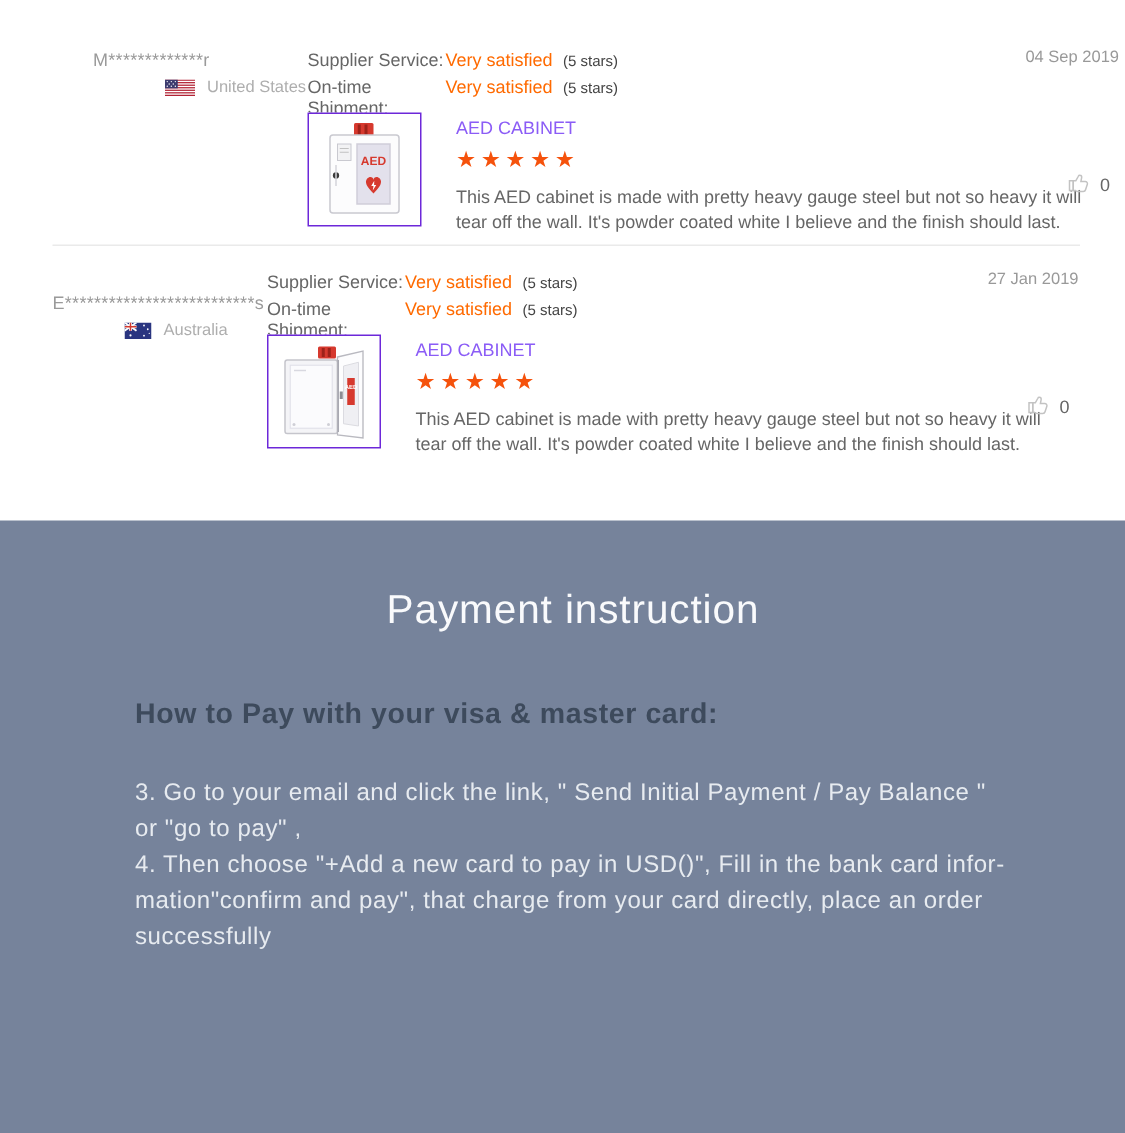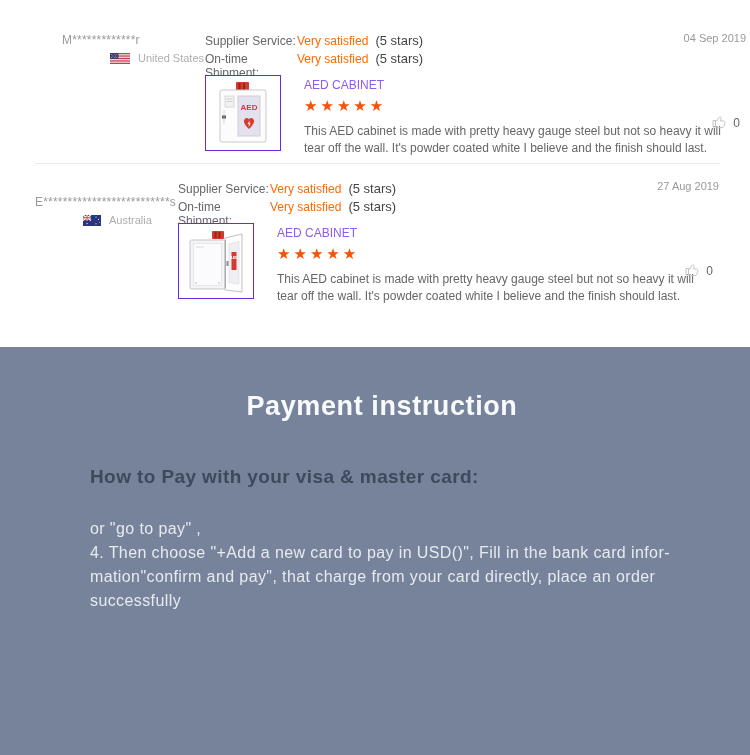--- a/index.html
+++ b/index.html
@@ -15,41 +15,41 @@
   .username { position:absolute; left:35px; top:17px; font-size:12px; color:#9a9a9a; letter-spacing:0.2px; }
   .r1 .username { top:31px; }
   .country { position:absolute; left:35px; top:36px; display:flex; align-items:center; gap:8px;padding-left:48px; }
   .r1 .country { top:50px; }
   .country-label { color:#aeaeae; font-size:11px; }
   .flag { display:inline-block; line-height:0; }
   .ratings { position:absolute; left:178px; top:17px; }
   .rating-row { display:flex; align-items:baseline; font-size:12px; height:18px; }
   .rating-label { width:92px; color:#666; }
   .rating-value { color:#ff6a00; margin-right:7px; }
-  .rating-note { color:#444; font-size:13px; }
+  .rating-note { color:#444; font-size:10px; }
   .date { position:absolute; right:31px; top:16px; font-size:11px; color:#999; }
   .thumb {
     position:absolute; left:178px; top:59px; width:76px; height:76px;
     border:1px solid #6d28d9; background:#fff; display:flex; align-items:center; justify-content:center;
     cursor:pointer;
   }
   .pinfo { position:absolute; left:277px; top:59px; width:452px; }
   .pname { font-size:12px; color:#8b5cf6; margin:3px 0 5px; cursor:pointer; }
   .stars { color:#f5520c; font-size:15px; letter-spacing:3px; margin-bottom:8px; }
   .rline { font-size:12px; color:#666; line-height:17px; }
   .like {
     position:absolute; right:37px; top:98px; display:flex; align-items:center; gap:6px;
     color:#666; font-size:12px; cursor:pointer;
   }
   .divider { position:absolute; left:35px; right:30px; top:163px; height:1px; background:#eaeaea; }
   
   .payment { position:absolute; left:0; top:347px; width:750px; height:408px; background:#76839b; }
   .ptitle {
     position:absolute; top:44px; left:0; width:100%; text-align:center;
-    color:#f9fafc; font-size:27px; font-weight:bold; letter-spacing:0.6px;padding-left:14px;
+    color:#f9fafc; font-size:27px; font-weight:normal; letter-spacing:0.6px;padding-left:14px;
   }
   .pheading {
     position:absolute; left:90px; top:119px;
     color:#3d4a5c; font-size:19px; font-weight:bold; letter-spacing:0.4px;
   }
   .plines {
     position:absolute; left:90px; top:170px; width:600px;
     color:#e7ebf0; font-size:16px; line-height:24px; letter-spacing:0.4px;
   }
 </style>
@@ -168,21 +168,21 @@
         <span class="rating-label">Supplier Service:</span>
         <span class="rating-value">Very satisfied</span>
         <span class="rating-note">(5 stars)</span>
       </div>
       <div class="rating-row">
         <span class="rating-label">On-time Shipment:</span>
         <span class="rating-value">Very satisfied</span>
         <span class="rating-note">(5 stars)</span>
       </div>
     </div>
-    <div class="date">27 Aug 2019</div>
+    <div class="date">27 Jan 2019</div>
 
     <div class="thumb">
       <svg width="64" height="66" viewBox="0 0 64 66">
         <rect x="28" y="3" width="12" height="8" rx="1" fill="#d6392e"></rect>
         <rect x="30.5" y="4" width="2" height="6" fill="#9e2219"></rect>
         <rect x="34.5" y="4" width="2" height="6" fill="#9e2219"></rect>
         <rect x="6" y="12" width="35" height="49" rx="1.5" fill="#f4f4f7" stroke="#c5c5cc"></rect>
         <rect x="9.5" y="15.5" width="28" height="42" fill="#fbfbfd" stroke="#e2e2ea" stroke-width="0.8"></rect>
         <line x1="12" y1="19" x2="20" y2="19" stroke="#d8d8e0" stroke-width="1"></line>
         <circle cx="12" cy="55" r="1" fill="#cfcfd6"></circle>
@@ -209,20 +209,21 @@
         </svg>
       </span>
       <span>0</span>
     </div>
   </article>
 
   <section class="payment">
     <h2 class="ptitle" style="margin:0">Payment instruction</h2>
     <h3 class="pheading" style="margin:0">How to Pay with your visa &amp; master card:</h3>
     <div class="plines">
+      <div>3. Go to your email and click the link, " Send Initial Payment / Pay Balance "</div>
       <div>or "go to pay" ,</div>
       <div>4. Then choose "+Add a new card to pay in USD()", Fill in the bank card infor-</div>
       <div>mation"confirm and pay", that charge from your card directly, place an order</div>
       <div>successfully</div>
     </div>
   </section>
 
 </div>
 
 </body></html>

